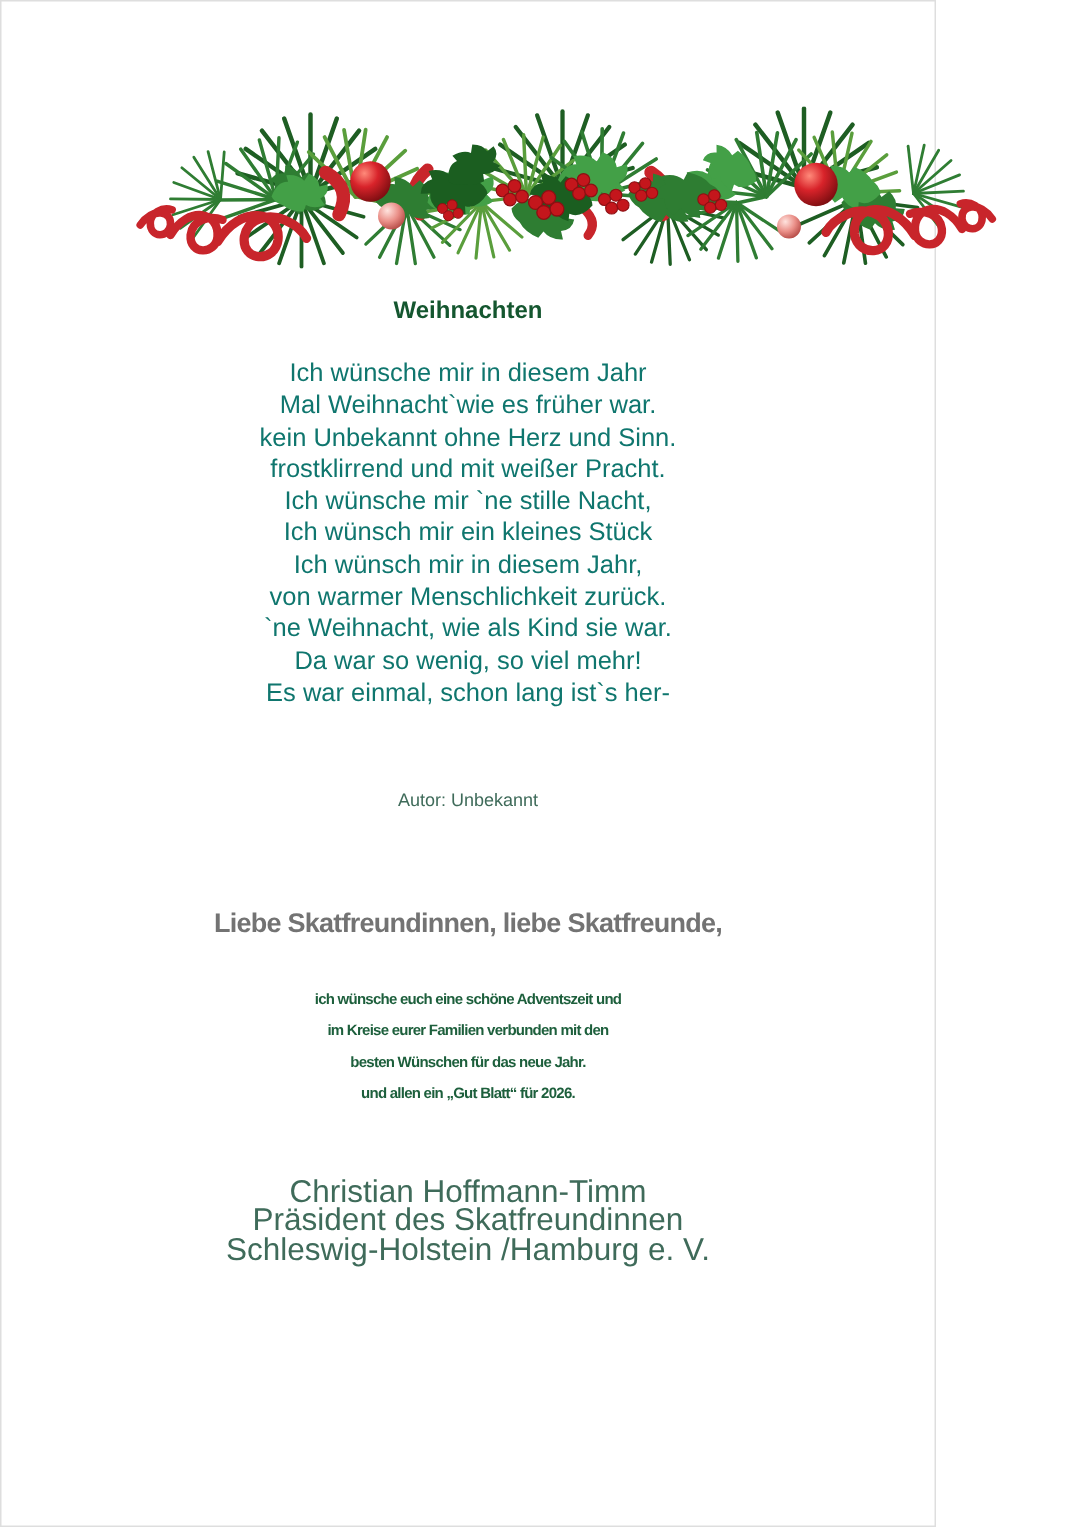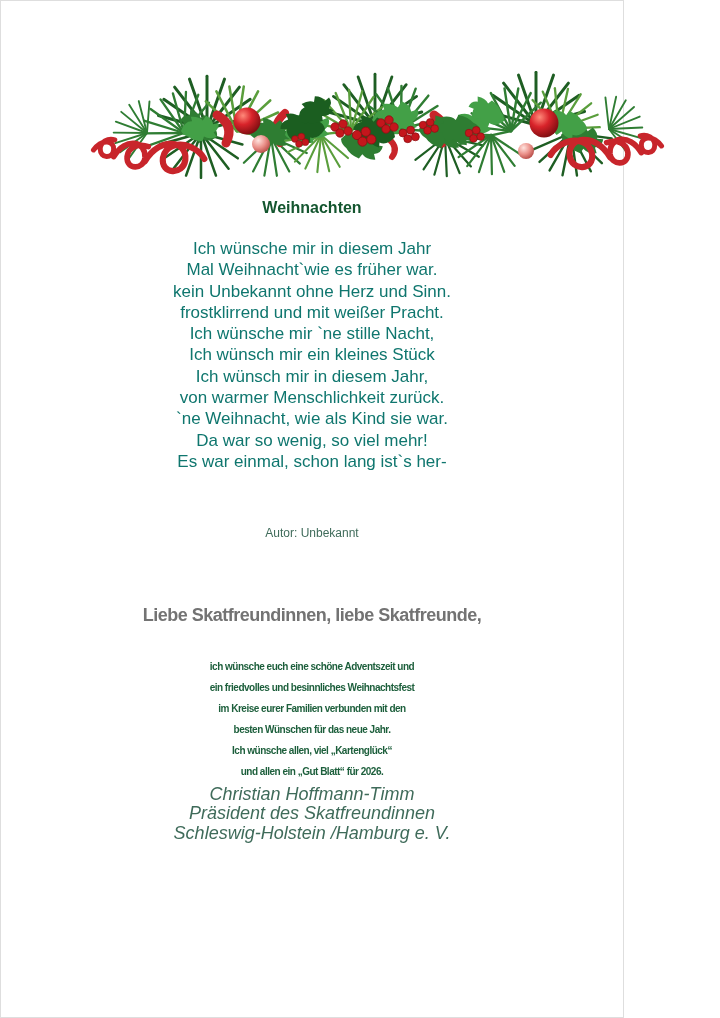--- a/index.html
+++ b/index.html
@@ -63,24 +63,23 @@
     top: 640px;
     font-size: 10px;
     font-weight: bold;
     letter-spacing: -0.5px;
     color: #1d5f3c;
     line-height: 20.9px;
     margin-top: 16px;
   }
   .signature {
     top: 784px;
-    font-size: 18px;
+    font-size: 21px;
     line-height: 19.4px;
     color: #3f6b5a;
-    font-style: italic;
   }
   .line { white-space: pre; }
 </style>
 </head>
 <body>
 
 <div class="page">
 
   <svg class="garland" viewBox="0 0 577 108" xmlns="http://www.w3.org/2000/svg" xmlns:xlink="http://www.w3.org/1999/xlink" aria-hidden="true">
     <defs>
@@ -202,24 +201,22 @@
     <div class="line">Da war so wenig, so viel mehr!</div>
     <div class="line">Es war einmal, schon lang ist`s her-</div>
   </div>
 
   <div class="centered-block poem-author">Autor: Unbekannt</div>
 
   <div class="centered-block greeting-salutation">Liebe Skatfreundinnen, liebe Skatfreunde,</div>
 
   <div class="centered-block greeting-body">
     <div class="line">ich wünsche euch eine schöne Adventszeit und</div>
-    <div class="line">ein friedvolles und besinnliches Weihnachtsfest</div>
     <div class="line">im Kreise eurer Familien verbunden mit den</div>
     <div class="line">besten Wünschen für das neue Jahr.</div>
-    <div class="line">Ich wünsche allen, viel „Kartenglück“</div>
     <div class="line">und allen ein „Gut Blatt“ für 2026.</div>
   </div>
 
   <div class="centered-block signature">
     <div class="line">Christian Hoffmann-Timm</div>
     <div class="line">Präsident des Skatfreundinnen</div>
     <div class="line">Schleswig-Holstein /Hamburg e. V.</div>
   </div>
 
 </div>

